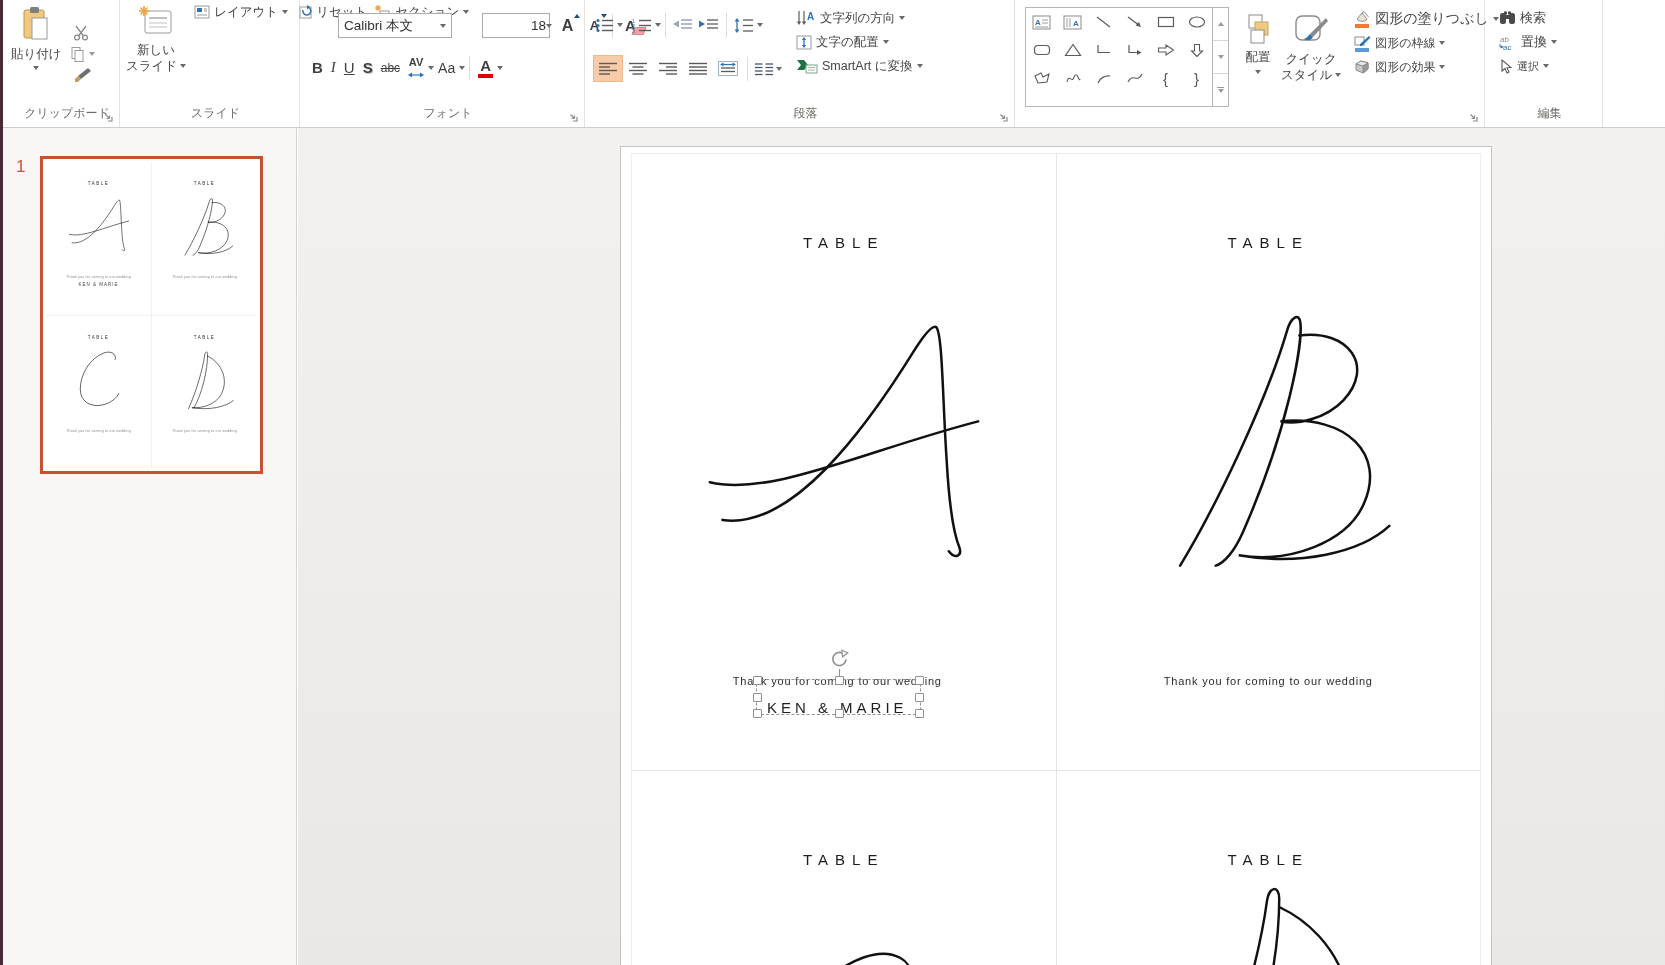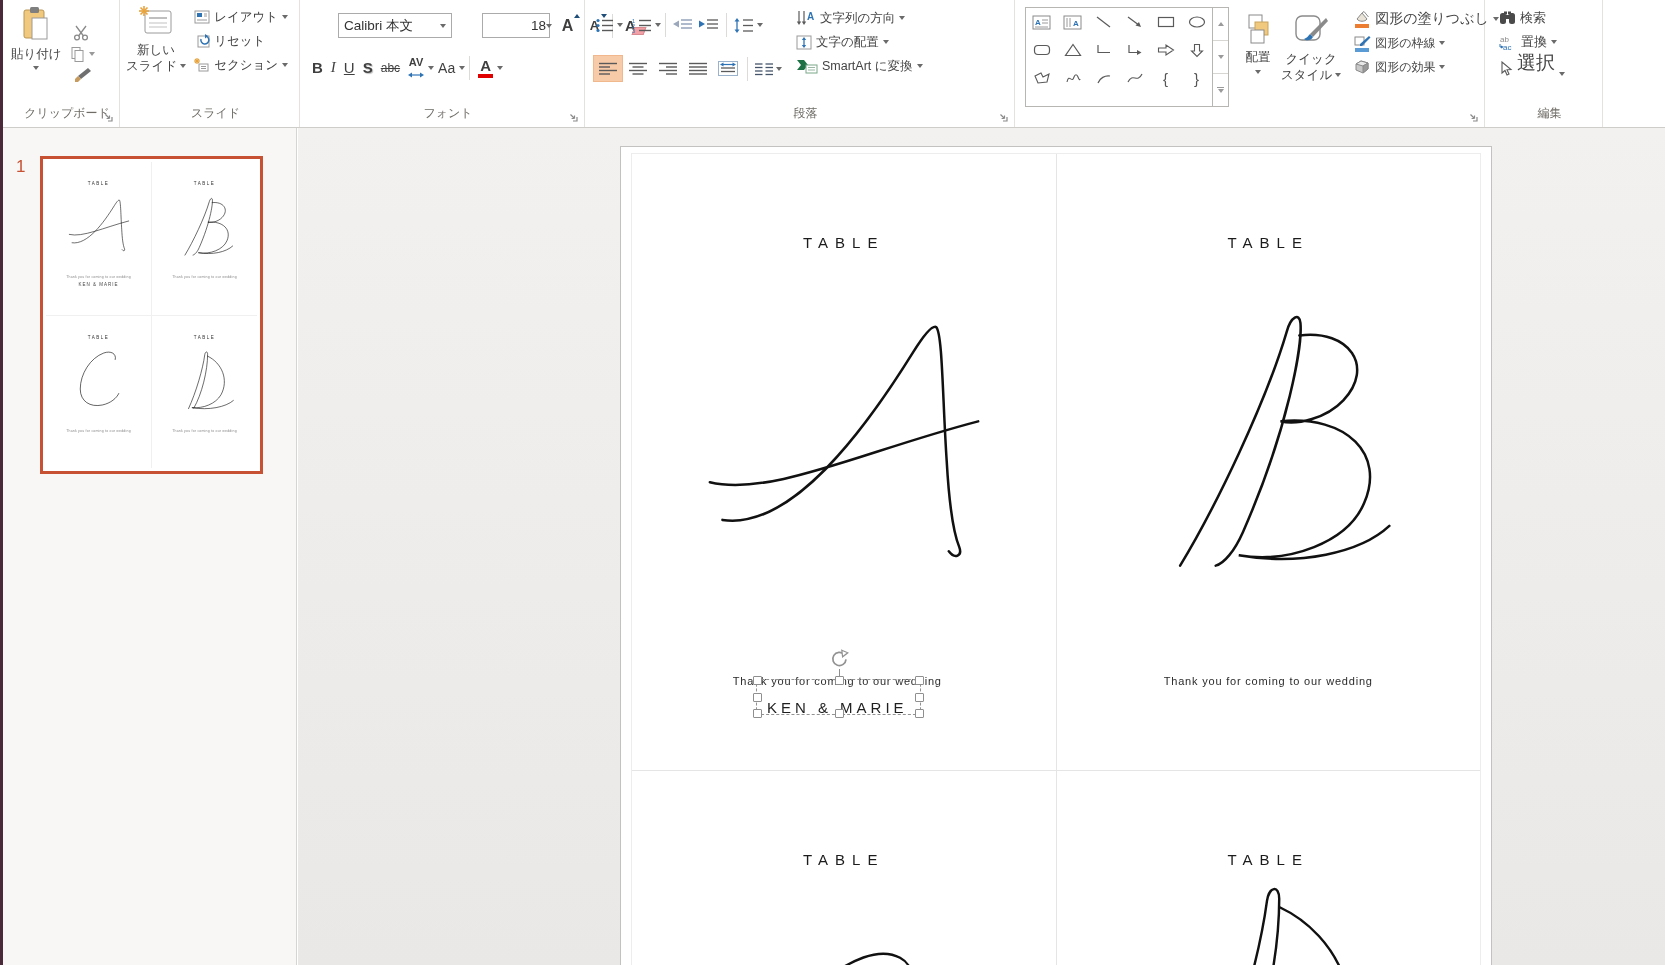--- a/index.html
+++ b/index.html
@@ -138,21 +138,21 @@
                   <line x1="8.5" y1="1.5" x2="1.5" y2="8.5"></line>
                 </g>
               </svg>
           </span>
           <span class="biglabel">新しい</span>
           <span class="row">
             <span class="biglabel" style="margin-top:0;">スライド</span>
             <span class="caret" style="margin-left:3px;"></span>
           </span>
         </div>
-        <div style="display:flex;flex-direction:column;margin-left:4px;padding-top:5px;">
+        <div style="display:flex;flex-direction:row;margin-left:4px;">
           <div class="sbtn">
             <span class="icsp">
               <svg width="16" height="14" viewBox="0 0 16 14">
                   <rect x="1" y="1" width="14" height="12" fill="#fff" stroke="#9a9a9a"></rect>
                   <rect x="3" y="3" width="5" height="4" fill="#2E74B5"></rect>
                   <line x1="10" y1="4" x2="13" y2="4" stroke="#9a9a9a"></line>
                   <line x1="10" y1="6" x2="13" y2="6" stroke="#9a9a9a"></line>
                   <line x1="3" y1="10" x2="13" y2="10" stroke="#9a9a9a"></line>
                 </svg>
             </span>
@@ -635,21 +635,21 @@
             <svg width="18" height="15" viewBox="0 0 18 15">
                 <text x="1" y="7" font-size="8" fill="#8a8a8a" font-family="sans-serif">ab</text>
                 <text x="4" y="14.5" font-size="8" fill="#2E74B5" font-family="sans-serif">ac</text>
                 <path d="M1 9 v3 h2" fill="none" stroke="#2E74B5"></path>
                 <polygon points="5,12 2,10.5 2,13.5" fill="#2E74B5"></polygon>
               </svg>
           </span>
           <span>置換</span>
           <span class="caret"></span>
         </div>
-        <div class="sbtn" style="font-size:19px;align-items:flex-end;">
+        <div class="sbtn" style="font-size:11px;">
           <span class="icsp">
             <svg width="14" height="15" viewBox="0 0 14 15">
                 <polygon points="3,1 3,12 6,9.5 8,14 10,13 8,8.7 12,8.5" fill="#fff" stroke="#5a5a5a" stroke-width="1.1"></polygon>
               </svg>
           </span>
           <span>選択</span>
           <span class="caret"></span>
         </div>
       </div>
       <div class="grplabel">編集</div>

